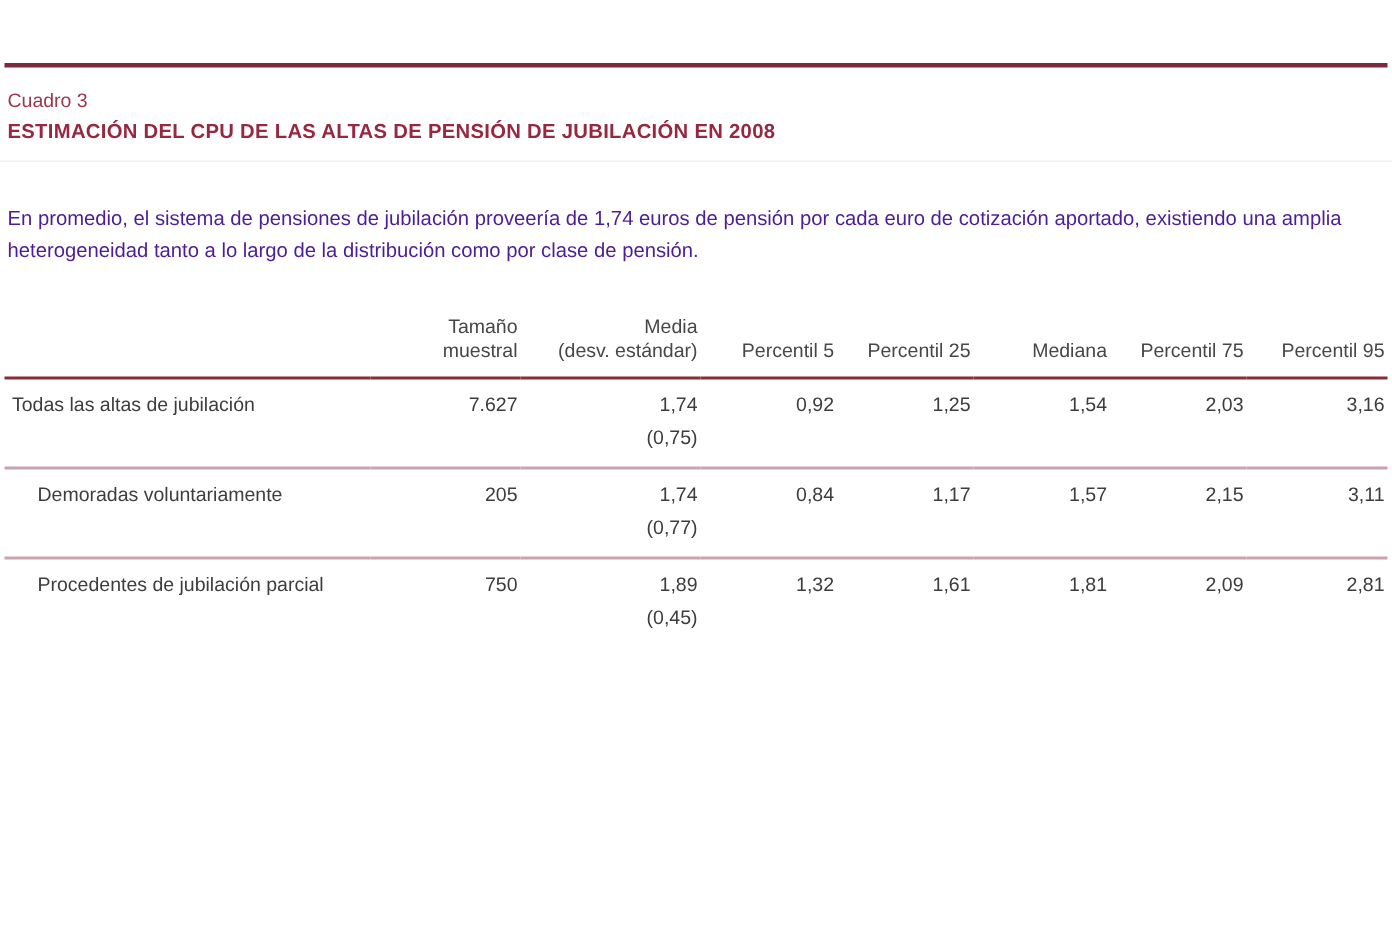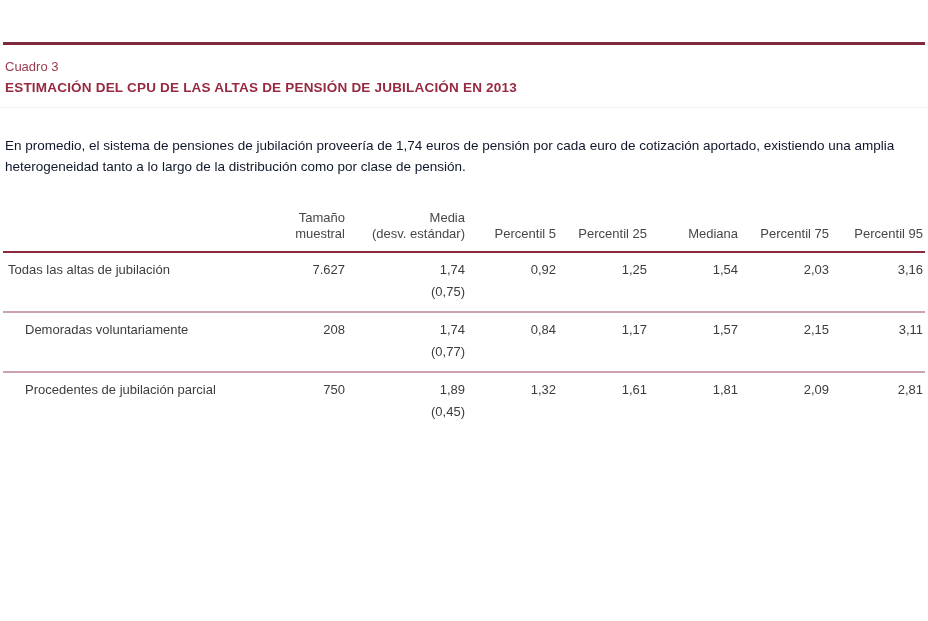--- a/index.html
+++ b/index.html
@@ -34,21 +34,21 @@
   .hairline {
     margin: 11px 0 0 0;
     height: 1px;
     background: #eef1f1;
   }
   .intro {
     margin: 27px 5px 1px 5px;
     width: 918px;
     font-size: 13.5px;
     line-height: 21px;
-    color: #0f172a;
+    color: #4c1d95;
   }
   table.cpu-table {
     width: 922px;
     margin: 33px 3px 0 3px;
     border-collapse: collapse;
     table-layout: fixed;
     font-size: 13px;
     color: #3d3d3d;
   }
   col.c-label  { width: 244px; }
@@ -93,21 +93,21 @@
   .source .src-label { font-weight: bold; }
 </style>
 </head>
 <body>
 
 <div class="page">
 
   <div class="rule-top"></div>
 
   <div class="caption">Cuadro 3</div>
-  <div class="fig-title">ESTIMACIÓN DEL CPU DE LAS ALTAS DE PENSIÓN DE JUBILACIÓN EN 2013</div>
+  <div class="fig-title">ESTIMACIÓN DEL CPU DE LAS ALTAS DE PENSIÓN DE JUBILACIÓN EN 2008</div>
 
   <div class="hairline"></div>
 
   <p class="intro">En promedio, el sistema de pensiones de jubilación proveería de 1,74 euros de pensión por cada euro de cotización aportado, existiendo una amplia heterogeneidad tanto a lo largo de la distribución como por clase de pensión.</p>
 
   <table class="cpu-table">
     <colgroup>
       <col class="c-label">
         <col class="c-n">
         <col class="c-media">
@@ -140,21 +140,21 @@
           <div class="sd">(0,75)</div>
         </td>
         <td>0,92</td>
         <td>1,25</td>
         <td>1,54</td>
         <td>2,03</td>
         <td>3,16</td>
       </tr>
       <tr class="indent">
         <td class="label-cell">Demoradas voluntariamente</td>
-        <td>208</td>
+        <td>205</td>
         <td>
           <div class="val">1,74</div>
           <div class="sd">(0,77)</div>
         </td>
         <td>0,84</td>
         <td>1,17</td>
         <td>1,57</td>
         <td>2,15</td>
         <td>3,11</td>
       </tr>

